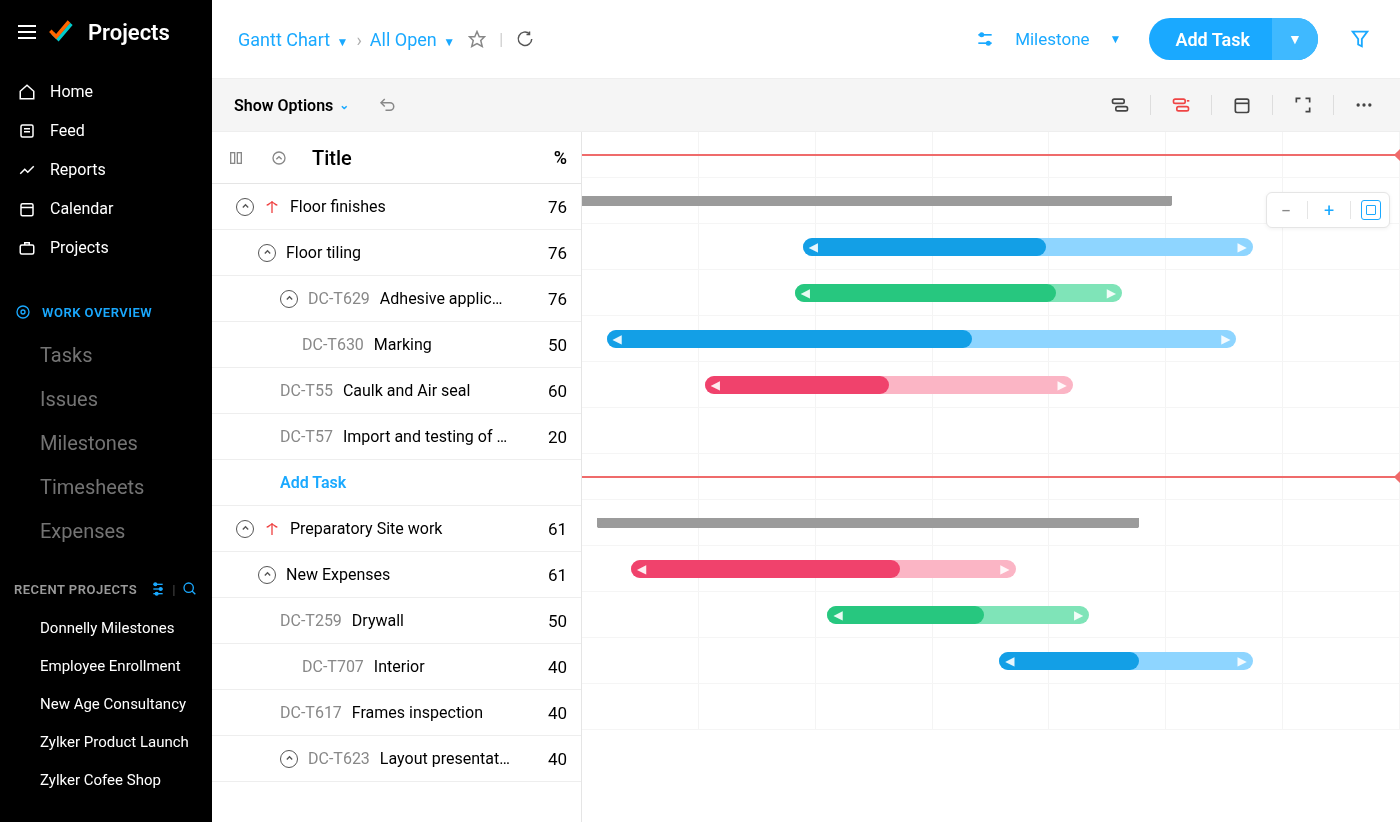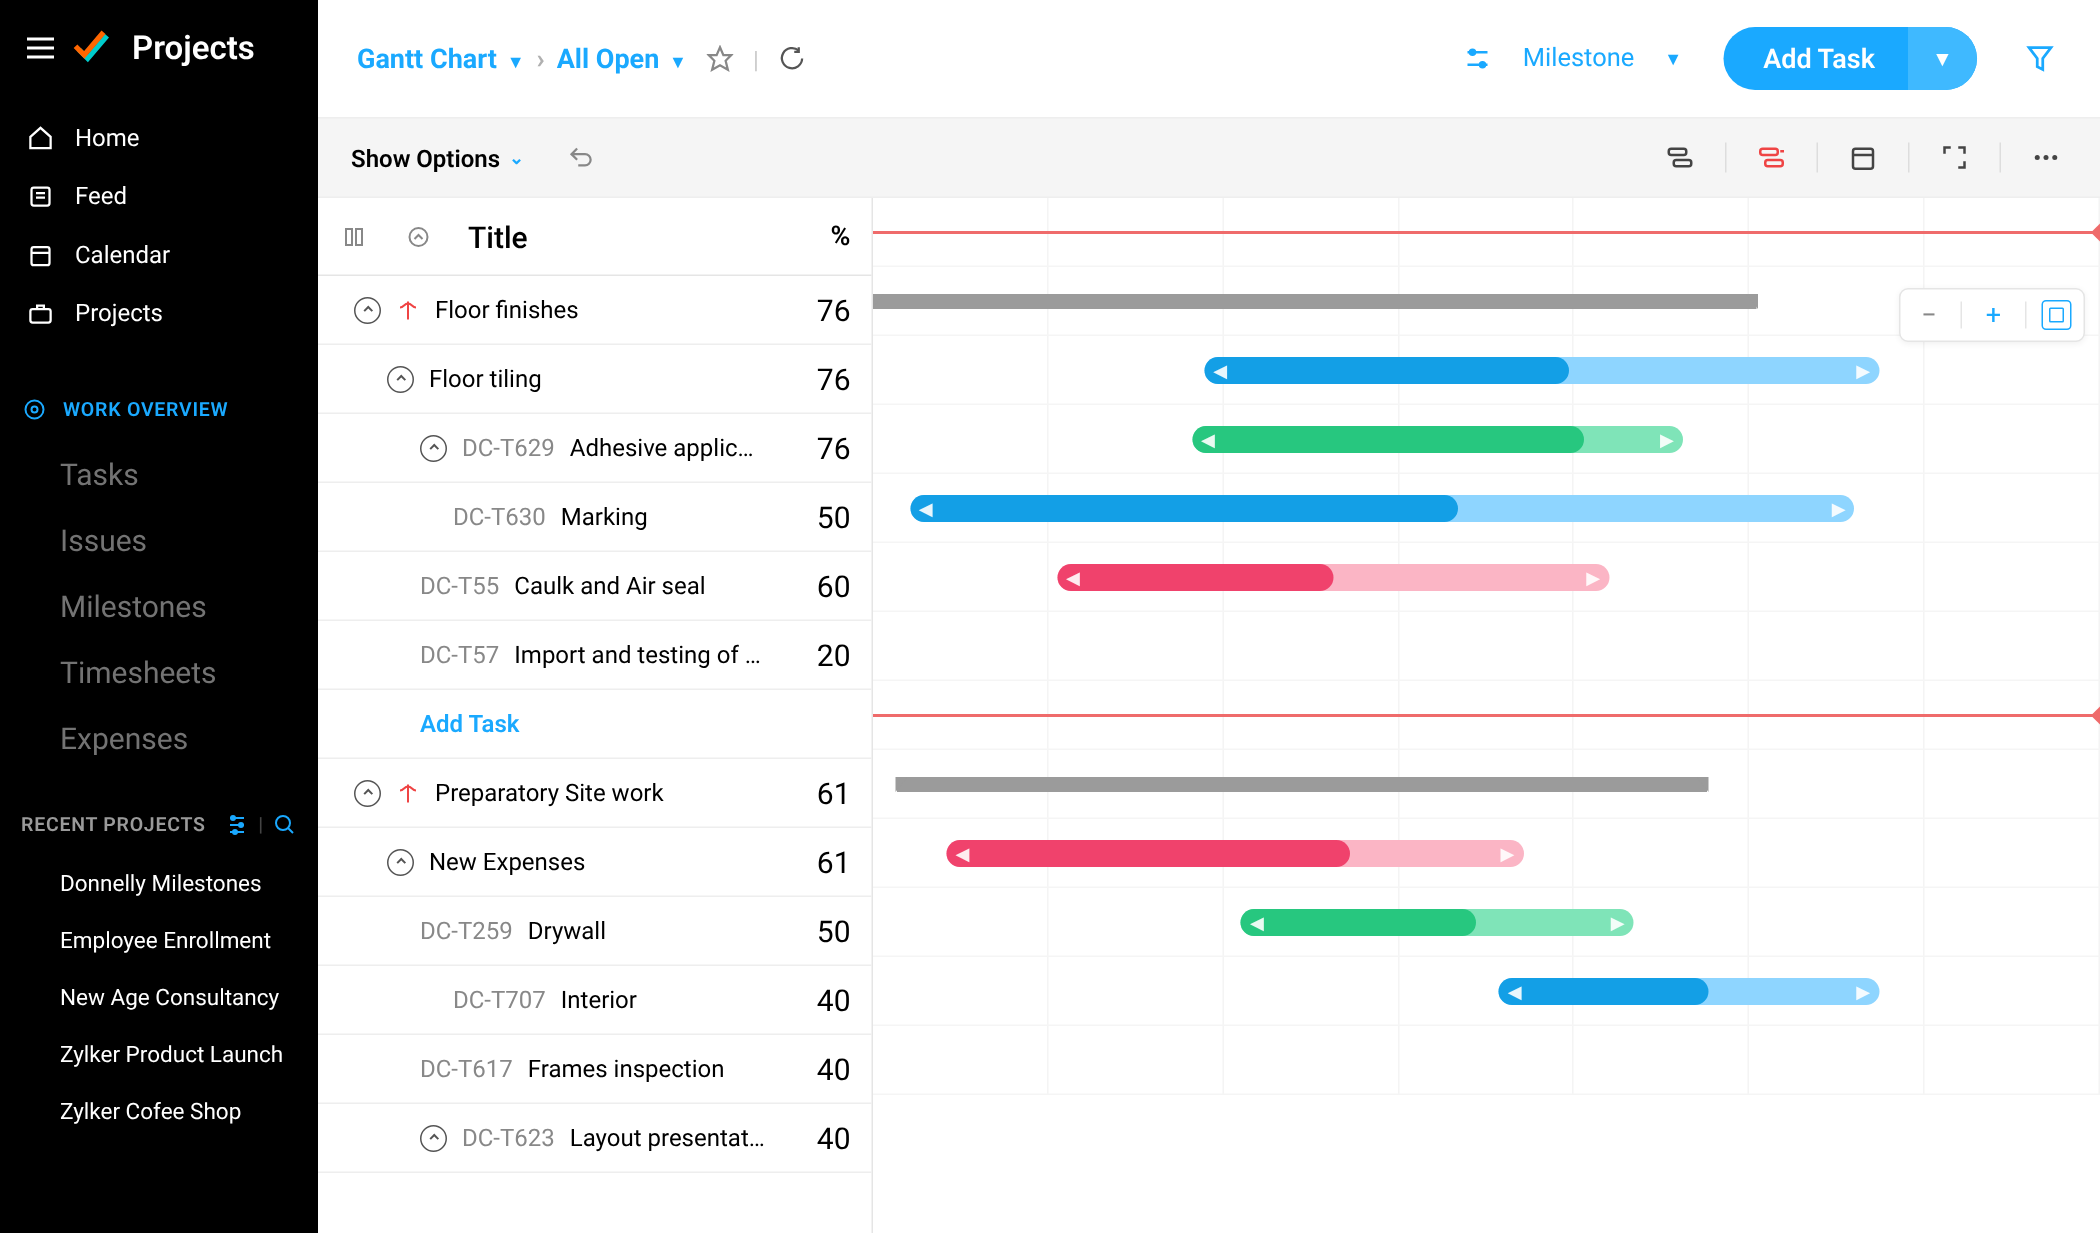--- a/index.html
+++ b/index.html
@@ -19,21 +19,21 @@
 .nav-section-header.active { color: #1aa9ff; }
 .nav-section-header .icon { width: 18px; height: 18px; display:flex; align-items:center; justify-content:center; }
 .nav-sub { padding: 10px 18px 10px 40px; font-size: 20px; cursor: pointer; color: #737373; }
 .recent-header { display: flex; align-items: center; gap: 6px; padding: 28px 14px 12px 14px; color: #9a9a9a; font-size: 13px; font-weight: 600; letter-spacing: 0.5px; }
 .recent-header .spacer { flex: 1; }
 .recent-item { padding: 10px 18px 10px 40px; font-size: 15px; color: #fff; cursor: pointer; white-space: nowrap; overflow: hidden; }
 
 
 .main { flex: 1; display: flex; flex-direction: column; background: #fff; overflow: hidden; }
 .topbar { display: flex; align-items: center; padding: 18px 26px; gap: 10px; }
-.breadcrumb { display: flex; align-items: center; gap: 8px; font-size: 18px; color: #1aa9ff; font-weight: 700; }
+.breadcrumb { display: flex; align-items: center; gap: 8px; font-size: 18px; color: #1aa9ff; font-weight: 400; }
 .breadcrumb .chev { color: #b0b0b0; }
 .breadcrumb .caret { color: #1aa9ff; font-size: 12px; margin-left: 2px; }
 .star-btn, .refresh-btn { width: 24px; height: 24px; display: flex; align-items: center; justify-content: center; color: #888; cursor: pointer; }
 .topbar-spacer { flex: 1; }
 .milestone-pill { display: flex; align-items: center; gap: 20px; color: #1aa9ff; font-size: 17px; cursor: pointer; }
 .milestone-pill .caret { font-size: 12px; }
 .add-task-btn { display: flex; align-items: center; background: #1aa9ff; color: #fff; border-radius: 999px; height: 42px; font-size: 18px; font-weight: 600; margin-left: 18px; cursor: pointer; }
 .add-task-btn .label { padding: 0 22px 0 26px; }
 .add-task-btn .dd { width: 46px; height: 100%; display: flex; align-items: center; justify-content: center; background: #3fb9ff; border-top-right-radius: 999px; border-bottom-right-radius: 999px; font-size: 14px; }
 .filter-btn { width: 28px; height: 28px; margin-left: 18px; color: #1aa9ff; cursor: pointer; display:flex; align-items:center; justify-content:center; }
@@ -61,21 +61,21 @@
 
 .gl-row { height: 46px; border-bottom: 1px solid #eee; display: flex; align-items: center; padding: 0 14px; gap: 10px; font-size: 16px; }
 .gl-row .indent0 { width: 0; }
 .gl-row .indent1 { width: 22px; }
 .gl-row .indent2 { width: 44px; }
 .gl-row .indent3 { width: 66px; }
 .collapse-btn { width: 18px; height: 18px; border: 1.5px solid #555; border-radius: 50%; display: flex; align-items: center; justify-content: center; font-size: 10px; cursor: pointer; flex-shrink: 0; }
 .flag-icon { color: #ef4444; flex-shrink: 0; }
 .gl-row .taskid { color: #888; }
 .gl-row .name { flex: 1; white-space: nowrap; overflow: hidden; text-overflow: ellipsis; }
-.gl-row .pct-cell { width: 46px; text-align: right; font-size: 20px; }
+.gl-row .pct-cell { width: 46px; text-align: right; font-size: 17px; }
 .addtask-link { color: #1aa9ff; font-weight: 600; }
 
 
 .timeline-header { height: 52px; border-bottom: 1px solid #e5e5e5; display: flex; font-size: 18px; font-weight: 500; }
 .timeline-header .th-cell { flex: 1; display: flex; align-items: center; justify-content: center; border-right: 1px solid #f0f0f0; }
 .timeline-body { position: relative; }
 .grid-cols { position: absolute; inset: 0; display: flex; pointer-events: none; }
 .grid-cols .gcol { flex: 1; border-right: 1px solid #f4f4f4; }
 .gr-row { height: 46px; border-bottom: 1px solid #f5f5f5; position: relative; }
 
@@ -136,20 +136,28 @@
     </div>
     <div class="nav-item">
       <span class="icon">
           <svg width="18" height="18" viewBox="0 0 24 24" fill="none" stroke="#fff" stroke-width="2">
             <rect x="4" y="4" width="16" height="16" rx="2"></rect>
             <line x1="8" y1="9" x2="16" y2="9"></line>
             <line x1="8" y1="13" x2="16" y2="13"></line>
           </svg>
         </span>
       <span>Feed</span>
+    </div>
+    <div class="nav-item">
+      <span class="icon">
+          <svg width="18" height="18" viewBox="0 0 24 24" fill="none" stroke="#fff" stroke-width="2">
+            <polyline points="3 17 9 11 13 15 21 7"></polyline>
+          </svg>
+        </span>
+      <span>Reports</span>
     </div>
     <div class="nav-item">
       <span class="icon">
           <svg width="18" height="18" viewBox="0 0 24 24" fill="none" stroke="#fff" stroke-width="2">
             <rect x="4" y="5" width="16" height="16" rx="2"></rect>
             <line x1="4" y1="10" x2="20" y2="10"></line>
           </svg>
         </span>
       <span>Calendar</span>
     </div>

